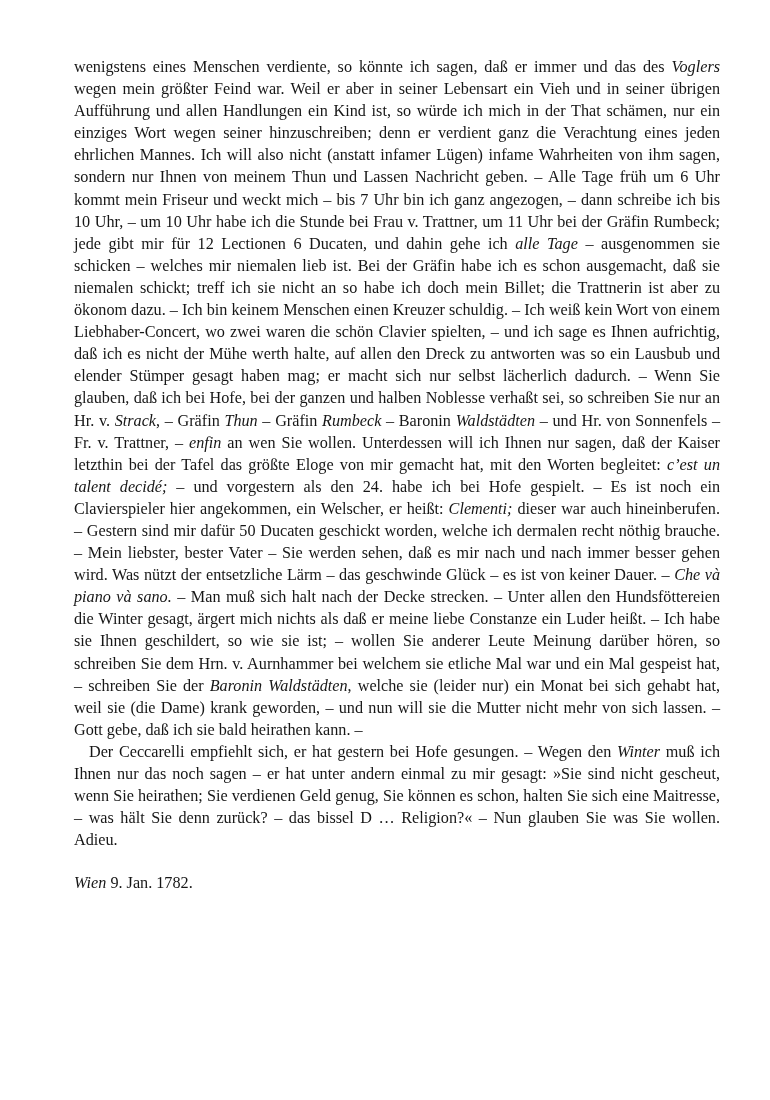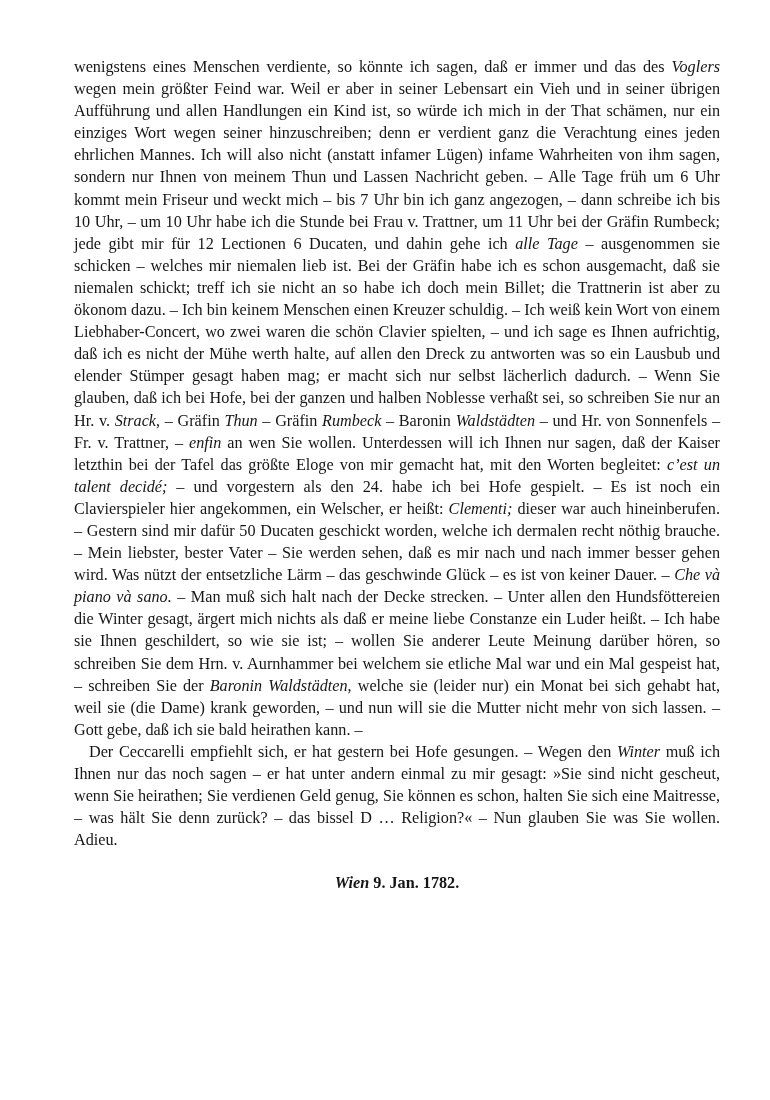--- a/index.html
+++ b/index.html
@@ -36,23 +36,22 @@
   .i { font-style: italic; }
   .heading {
     margin: 37px 0 0 0;
     font-size: 16.6px;
     font-weight: bold;
     text-align: center;
     line-height: 22px;
   }
   .dateline {
     margin: 21px 0 0 0;
-    text-align: center;
+    text-align: left;
     line-height: 22.1px;
-    font-weight: bold;
   }
   .page-number {
     position: absolute;
     left: 62px;
     top: 1054px;
     font-size: 11.5px;
     line-height: 14px;
     color: var(--ink, #161616);
   }
 </style>

